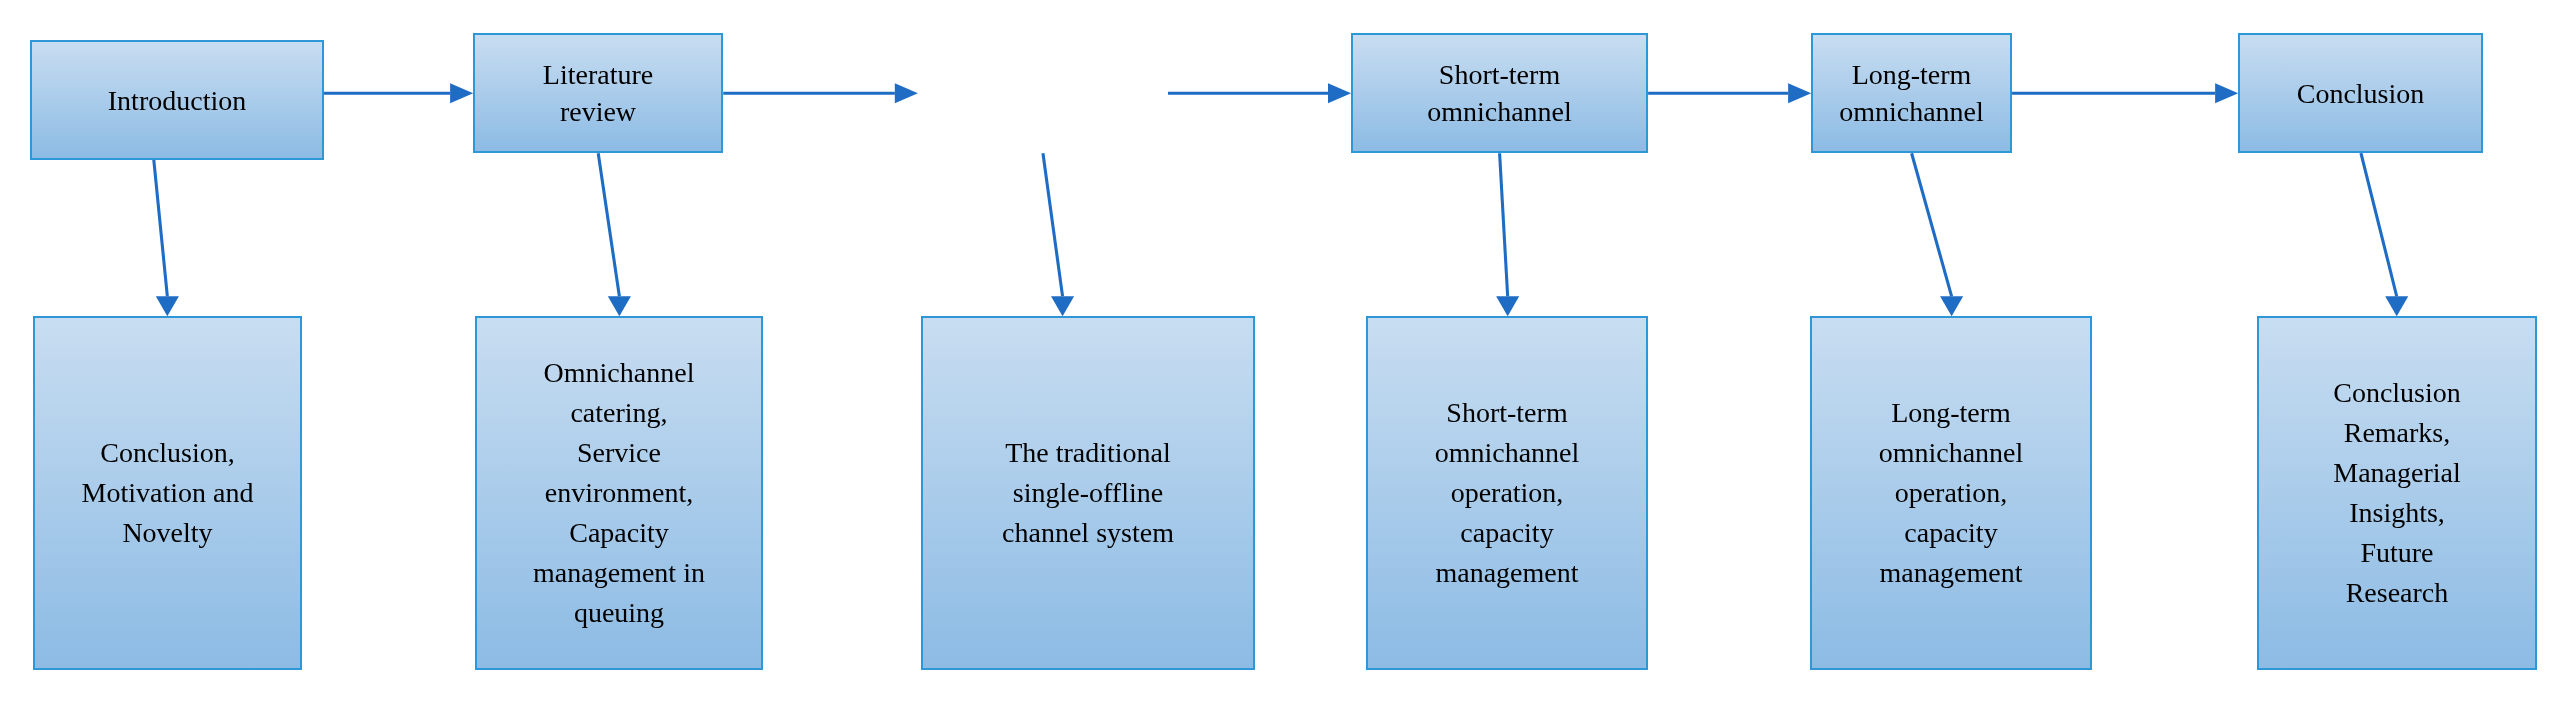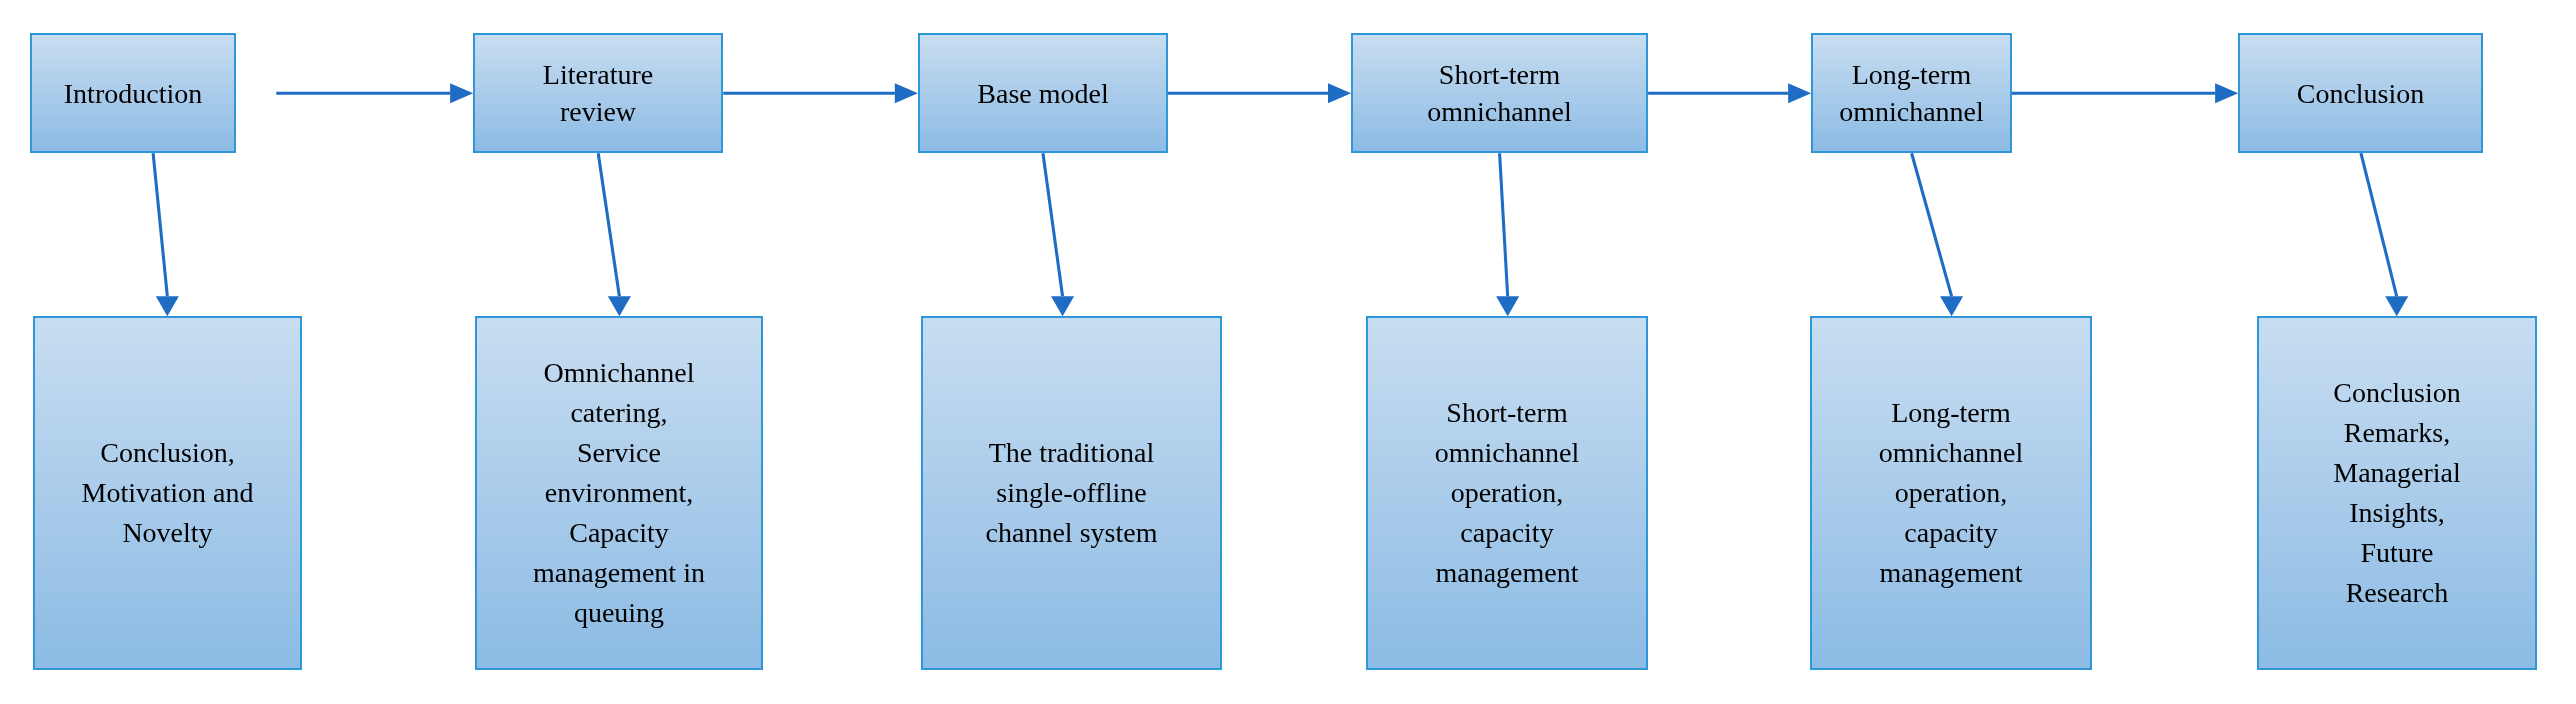--- a/index.html
+++ b/index.html
@@ -96,29 +96,26 @@
     <g>
       <line x1="2484.5" y1="199" x2="2536.5" y2="385"></line>
       <polygon points="2521.5,385 2551.5,385 2536.5,411"></polygon>
     </g>
     <g>
       <line x1="3068.5" y1="199" x2="3115" y2="385"></line>
       <polygon points="3100,385 3130,385 3115,411"></polygon>
     </g>
   </svg>
 
-  <div class="node top" style="left:30px; top:33px; width:206px; height:120px">
+  <div class="node top" style="left:30px; top:40px; width:294px; height:120px">
     <span class="node-label">Introduction</span>
   </div>
   <div class="node top" style="left:473px; top:33px; width:250px; height:120px">
     <span class="node-label">Literature
 review</span>
-  </div>
-  <div class="node top" style="left:918px; top:33px; width:250px; height:120px">
-    <span class="node-label">Base model</span>
   </div>
   <div class="node top" style="left:1351px; top:33px; width:297px; height:120px">
     <span class="node-label">Short-term
 omnichannel</span>
   </div>
   <div class="node top" style="left:1811px; top:33px; width:201px; height:120px">
     <span class="node-label">Long-term
 omnichannel</span>
   </div>
   <div class="node top" style="left:2238px; top:33px; width:245px; height:120px">
@@ -132,21 +129,21 @@
   </div>
   <div class="node bottom" style="left:475px; top:316px; width:288px; height:354px">
     <span class="node-label">Omnichannel
 catering,
 Service
 environment,
 Capacity
 management in
 queuing</span>
   </div>
-  <div class="node bottom" style="left:921px; top:316px; width:301px; height:354px">
+  <div class="node bottom" style="left:921px; top:316px; width:334px; height:354px">
     <span class="node-label">The traditional
 single-offline
 channel system</span>
   </div>
   <div class="node bottom" style="left:1366px; top:316px; width:282px; height:354px">
     <span class="node-label">Short-term
 omnichannel
 operation,
 capacity
 management</span>

